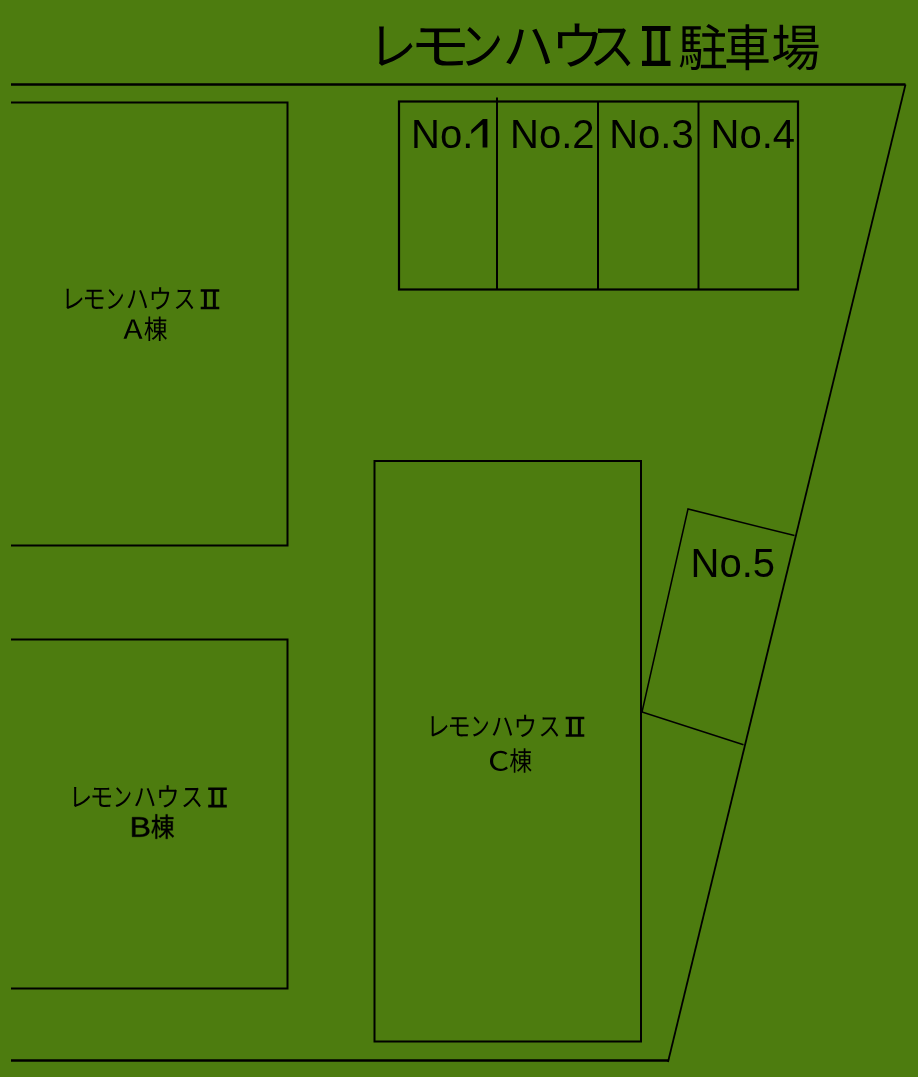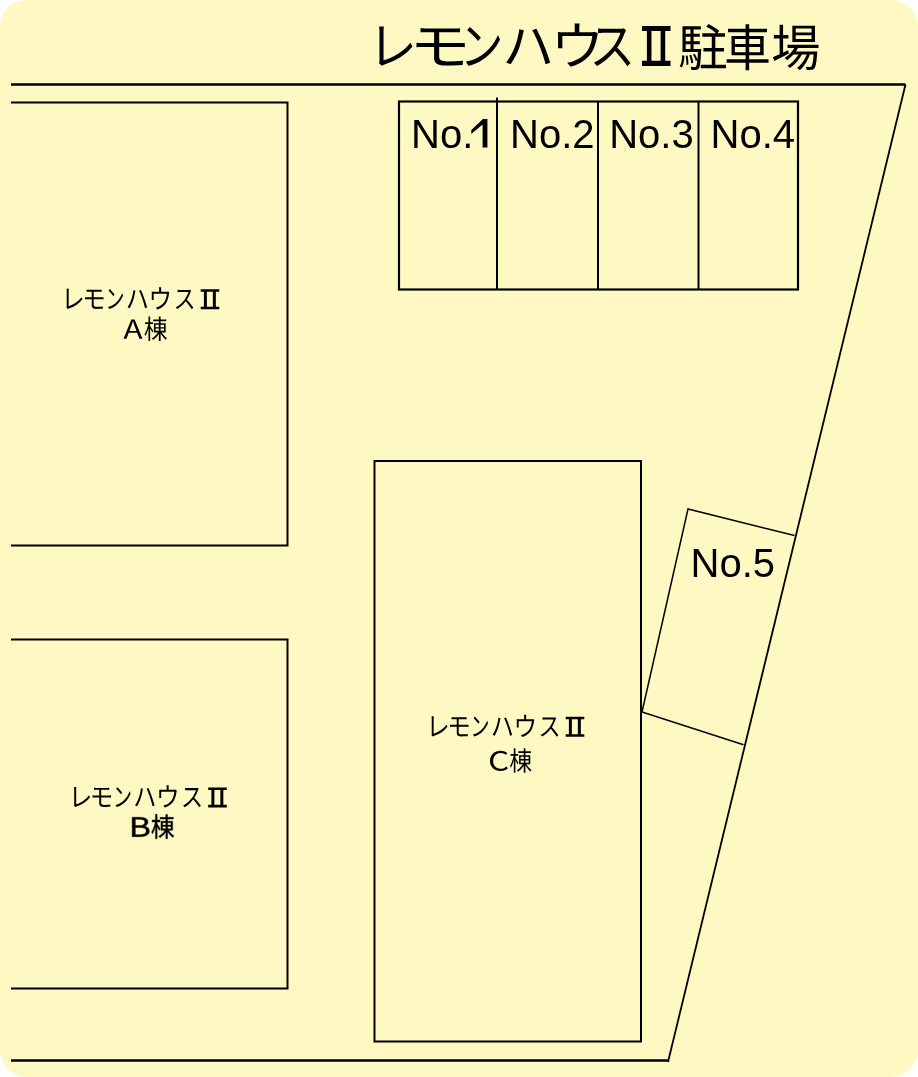--- a/index.html
+++ b/index.html
@@ -1,14 +1,14 @@
 <!DOCTYPE html>
 <html><head><meta charset="utf-8"><title>p</title><style>
 html,body{margin:0;padding:0;background:#fff;}
-#page{position:relative;width:918px;height:1077px;background:#fef9c3;overflow:hidden;border-radius:27px;}
+#page{position:relative;width:918px;height:1077px;background:#4d7c0f;overflow:hidden;}
 svg{position:absolute;top:0;left:0;display:block;}
 text{font-family:"Liberation Sans",sans-serif;fill:#000;}
 </style></head><body>
 <div id="page">
 <svg width="918" height="1077" viewBox="0 0 918 1077" fill="none">
 <defs>
 <path id="kre" fill="#000" d="M222 32Q228 44 230 55Q232 66 232 81Q232 96 232 137Q232 178 232 235Q232 292 232 354Q232 417 232 476Q232 536 232 583Q232 629 232 653Q232 666 230 684Q229 702 227 718Q226 734 223 744H322Q319 726 317 700Q315 675 315 653Q315 633 315 595Q315 557 315 508Q315 460 315 406Q315 352 315 300Q315 248 315 204Q315 159 315 128Q315 97 315 86Q387 104 463 137Q540 170 613 214Q687 259 751 313Q816 366 862 427L907 357Q810 236 659 145Q509 54 322 0Q314 -2 303 -7Q292 -11 280 -18Z"></path>
 <path id="kmo" fill="#000" d="M181 710Q201 709 223 708Q246 706 271 706Q289 706 325 706Q362 706 409 706Q457 706 508 706Q559 706 607 706Q655 706 692 706Q729 706 747 706Q771 706 792 707Q812 709 829 710V630Q811 631 792 632Q773 632 747 632Q729 632 690 632Q652 632 603 632Q553 632 501 632Q448 632 401 632Q354 632 319 632Q284 632 271 632Q246 632 223 632Q201 631 181 630ZM487 389Q487 361 487 325Q487 288 487 252Q487 216 487 188Q487 159 487 145Q487 108 516 86Q545 65 614 65Q685 65 749 68Q812 71 877 79L872 -5Q833 -7 789 -10Q745 -12 698 -14Q651 -15 603 -15Q528 -15 484 2Q440 18 422 49Q404 79 404 120Q404 147 404 182Q404 216 404 253Q404 291 404 326Q404 362 404 392Q404 404 404 431Q404 457 404 490Q404 524 404 557Q404 590 404 617Q404 643 404 656L487 655Q487 643 487 615Q487 587 487 552Q487 517 487 483Q487 449 487 423Q487 397 487 389ZM115 426Q136 425 163 423Q189 421 209 421Q225 421 262 421Q300 421 352 421Q403 421 462 421Q520 421 579 421Q637 421 688 421Q739 421 774 421Q810 421 824 421Q835 421 850 422Q865 423 880 424Q896 424 907 425L907 343Q890 345 866 346Q843 346 826 346Q811 346 775 346Q739 346 688 346Q637 346 578 346Q520 346 461 346Q402 346 351 346Q300 346 262 346Q225 346 209 346Q191 346 163 345Q136 344 115 342Z"></path>
 <path id="kn" fill="#000" d="M227 733Q254 715 289 688Q324 662 360 632Q397 603 429 575Q461 547 482 526L419 463Q400 482 370 510Q340 538 304 568Q268 599 233 626Q198 654 170 672ZM141 63Q229 76 301 99Q374 122 434 151Q494 180 541 209Q618 257 683 320Q748 382 797 449Q846 516 875 577L923 492Q889 430 839 366Q789 302 726 243Q663 184 587 136Q537 105 478 75Q418 45 348 21Q277 -4 194 -19Z"></path>
 <path id="kha" fill="#000" d="M229 317Q246 356 261 402Q277 448 290 498Q303 548 313 596Q323 645 328 688L417 670Q414 659 411 646Q407 633 404 620Q401 608 398 597Q393 574 385 536Q376 499 364 455Q352 412 338 367Q324 322 308 284Q290 238 266 190Q242 142 215 96Q188 49 160 9L75 45Q123 108 163 181Q204 255 229 317ZM722 355Q707 394 689 437Q670 481 651 524Q631 568 612 606Q594 644 577 672L658 699Q673 672 691 634Q710 596 730 553Q750 510 769 466Q788 422 804 382Q819 346 836 300Q852 255 869 208Q886 161 900 118Q914 74 924 40L835 11Q823 63 804 122Q785 181 764 242Q743 303 722 355Z"></path>

